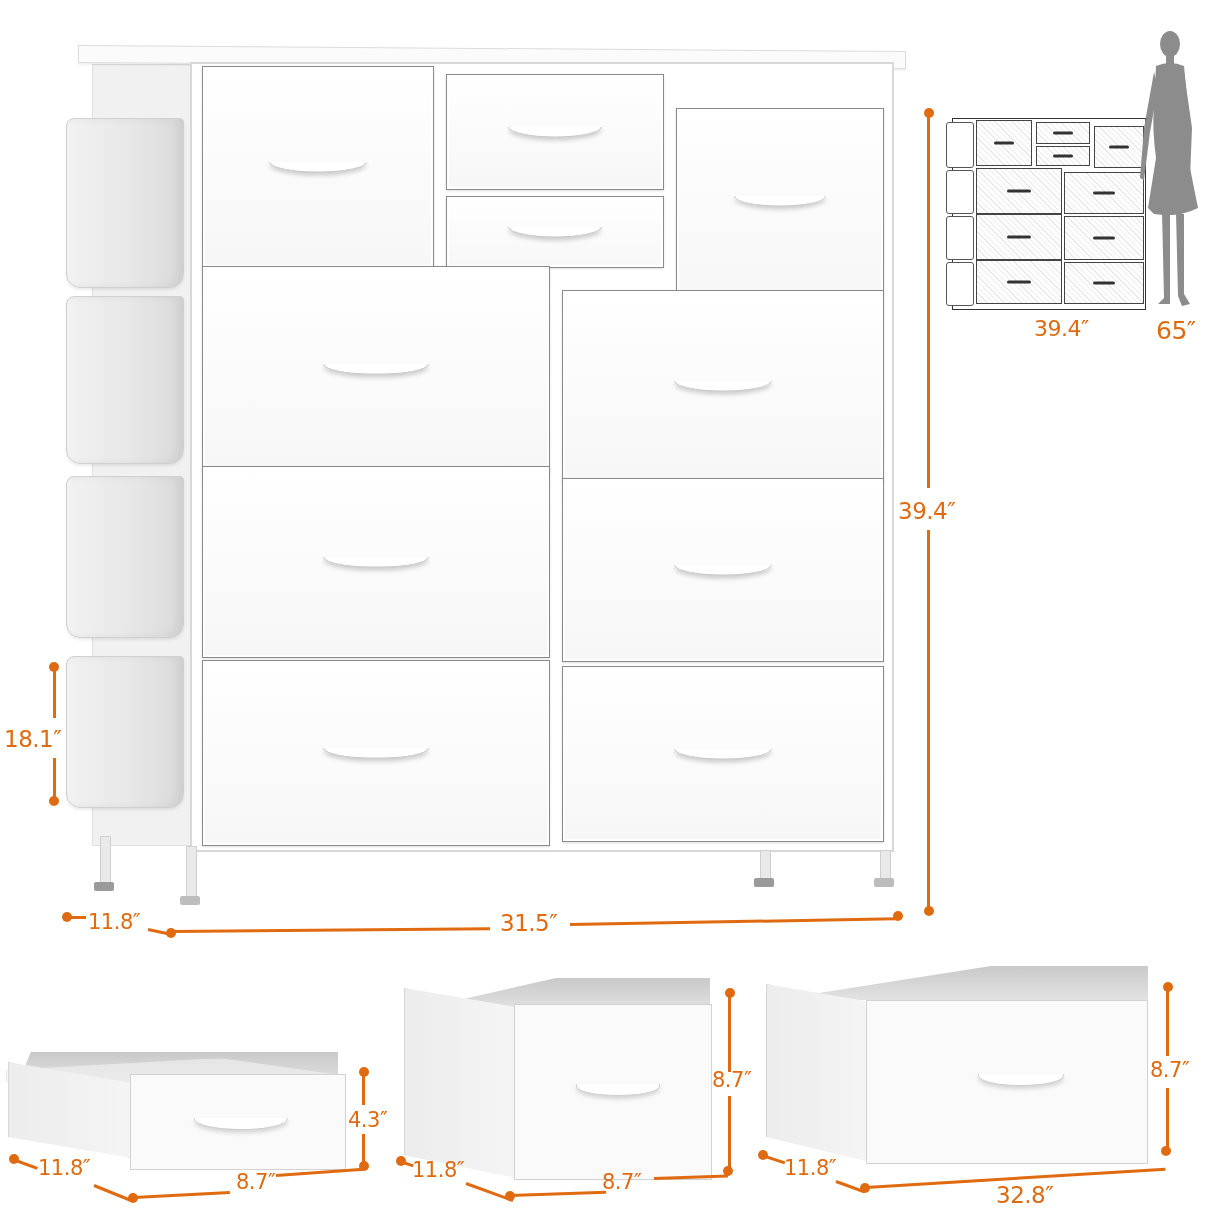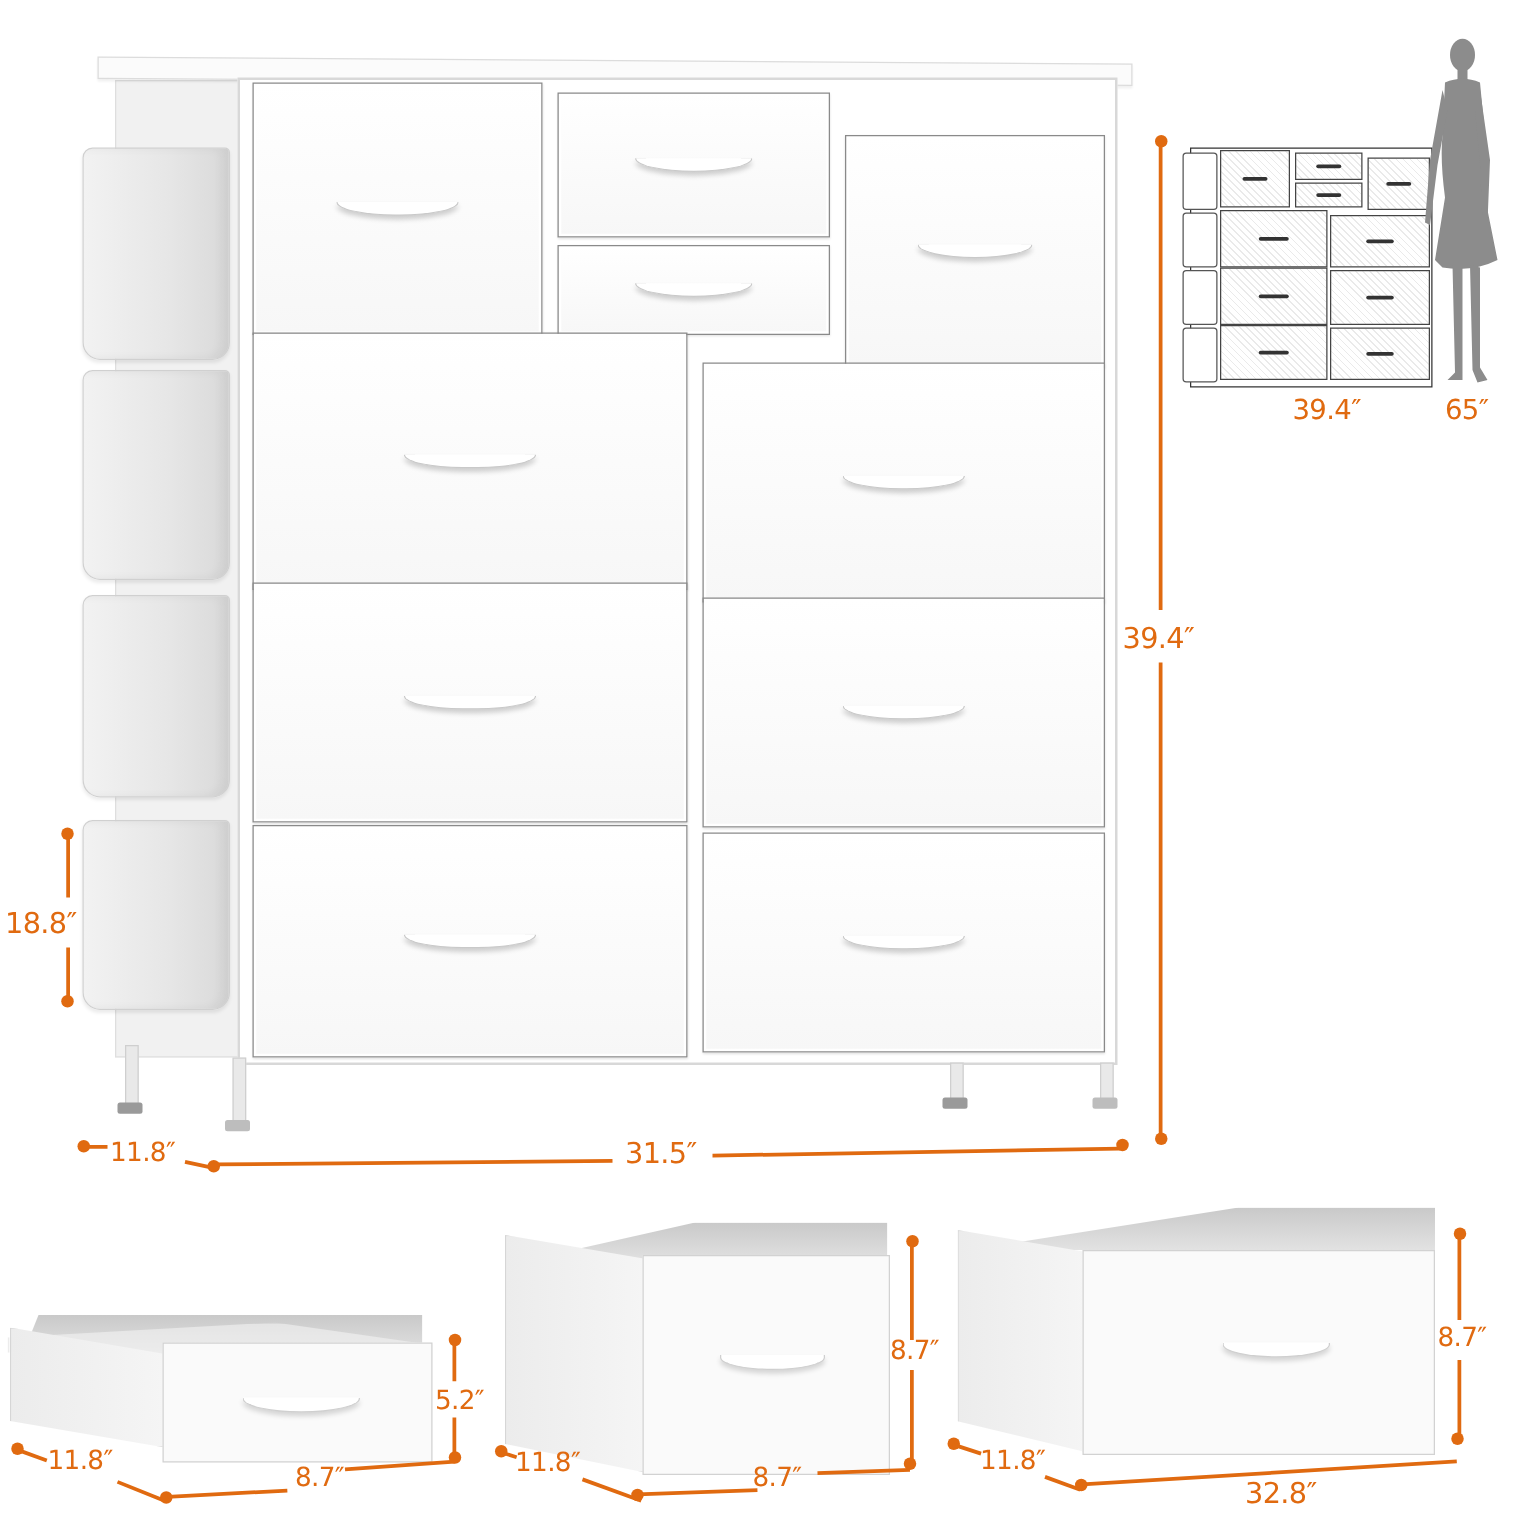--- a/index.html
+++ b/index.html
@@ -93,21 +93,21 @@
   <div class="dot" style="left:924px;top:108px;"></div>
   <div class="line-v" style="left:927px;top:112px;height:376px;"></div>
   <div class="dim-label" style="left:898px;top:500px;">39.4″</div>
   <div class="line-v" style="left:927px;top:530px;height:380px;"></div>
   <div class="dot" style="left:924px;top:906px;"></div>
 </div>
 
 <div>
   <div class="dot" style="left:49px;top:662px;"></div>
   <div class="line-v" style="left:53px;top:666px;height:52px;"></div>
-  <div class="dim-label" style="left:4px;top:728px;">18.8″</div>
+  <div class="dim-label" style="left:4px;top:728px;">18.1″</div>
   <div class="line-v" style="left:53px;top:758px;height:40px;"></div>
   <div class="dot" style="left:49px;top:796px;"></div>
 </div>
 
 <div>
   <div class="dot" style="left:62px;top:912px;"></div>
   <div class="line-h" style="left:66px;top:916px;width:20px;"></div>
   <div class="dim-label small" style="left:88px;top:912px;">11.8″</div>
   <div class="line-h" style="left:148px;top:928px;width:22px;transform:rotate(12deg);"></div>
   <div class="dot" style="left:166px;top:928px;"></div>
@@ -161,42 +161,42 @@
       <rect x="38" y="26" width="8" height="10"></rect>
       <path d="M28 38 Q42 32 56 38 L60 80 Q62 110 60 130 L70 180 Q50 190 26 186 L20 180 L28 130 Q24 100 26 80 Z"></path>
       <path d="M26 44 L16 100 L12 150 L16 152 L22 104 L30 60 Z"></path>
       <path d="M56 44 L64 100 L62 150 L58 150 L56 104 L52 60 Z"></path>
       <path d="M34 184 L36 270 L30 276 L42 276 L42 186 Z"></path>
       <path d="M48 184 L50 268 L54 278 L62 276 L56 266 L56 186 Z"></path>
     </g>
   </svg>
 
   <div class="dim-label" style="left:1034px;top:318px;font-size:22px;">39.4″</div>
-  <div class="dim-label" style="left:1156px;top:318px;font-size:22px;">65″</div>
+  <div class="dim-label" style="left:1156px;top:318px;font-size:25px;">65″</div>
 </div>
 
 <div>
   <div class="box-inner" style="left:18px;top:1052px;width:320px;height:32px;clip-path:polygon(0 100%,4% 0,100% 0,100% 100%);"></div>
   <div class="box-top" style="left:6px;top:1058px;width:340px;height:30px;clip-path:polygon(0 40%,63% 0,100% 60%,100% 100%,40% 100%,0 80%);opacity:0.6;"></div>
   <div class="box-side" style="left:8px;top:1062px;width:124px;height:96px;clip-path:polygon(0 0,100% 22%,100% 100%,0 78%);"></div>
   <div class="box-front" style="left:130px;top:1074px;width:216px;height:96px;"></div>
   <div class="box-handle" style="left:194px;top:1118px;width:92px;"></div>
 
   <div class="dot" style="left:9px;top:1154px;"></div>
   <div class="line-h" style="left:13px;top:1158px;width:26px;transform:rotate(20deg);"></div>
   <div class="dim-label small" style="left:38px;top:1158px;">11.8″</div>
   <div class="line-h" style="left:94px;top:1184px;width:40px;transform:rotate(22deg);"></div>
   <div class="dot" style="left:128px;top:1193px;"></div>
   <div class="line-h" style="left:134px;top:1196px;width:96px;transform:rotate(-3deg);"></div>
   <div class="dim-label small" style="left:236px;top:1172px;">8.7″</div>
   <div class="line-h" style="left:276px;top:1174px;width:88px;transform:rotate(-4deg);"></div>
   <div class="dot" style="left:359px;top:1161px;"></div>
   <div class="dot" style="left:359px;top:1067px;"></div>
   <div class="line-v" style="left:362px;top:1071px;height:34px;"></div>
-  <div class="dim-label small" style="left:348px;top:1110px;">5.2″</div>
+  <div class="dim-label small" style="left:348px;top:1110px;">4.3″</div>
   <div class="line-v" style="left:362px;top:1134px;height:30px;"></div>
 </div>
 
 <div>
   <div class="box-inner" style="left:414px;top:978px;width:296px;height:32px;clip-path:polygon(0 100%,48% 0,100% 0,100% 100%);"></div>
   <div class="box-side" style="left:404px;top:988px;width:112px;height:190px;clip-path:polygon(0 0,100% 10%,100% 100%,0 88%);"></div>
   <div class="box-front" style="left:514px;top:1004px;width:198px;height:176px;"></div>
   <div class="box-handle" style="left:576px;top:1084px;width:82px;"></div>
 
   <div class="dot" style="left:396px;top:1156px;"></div>

